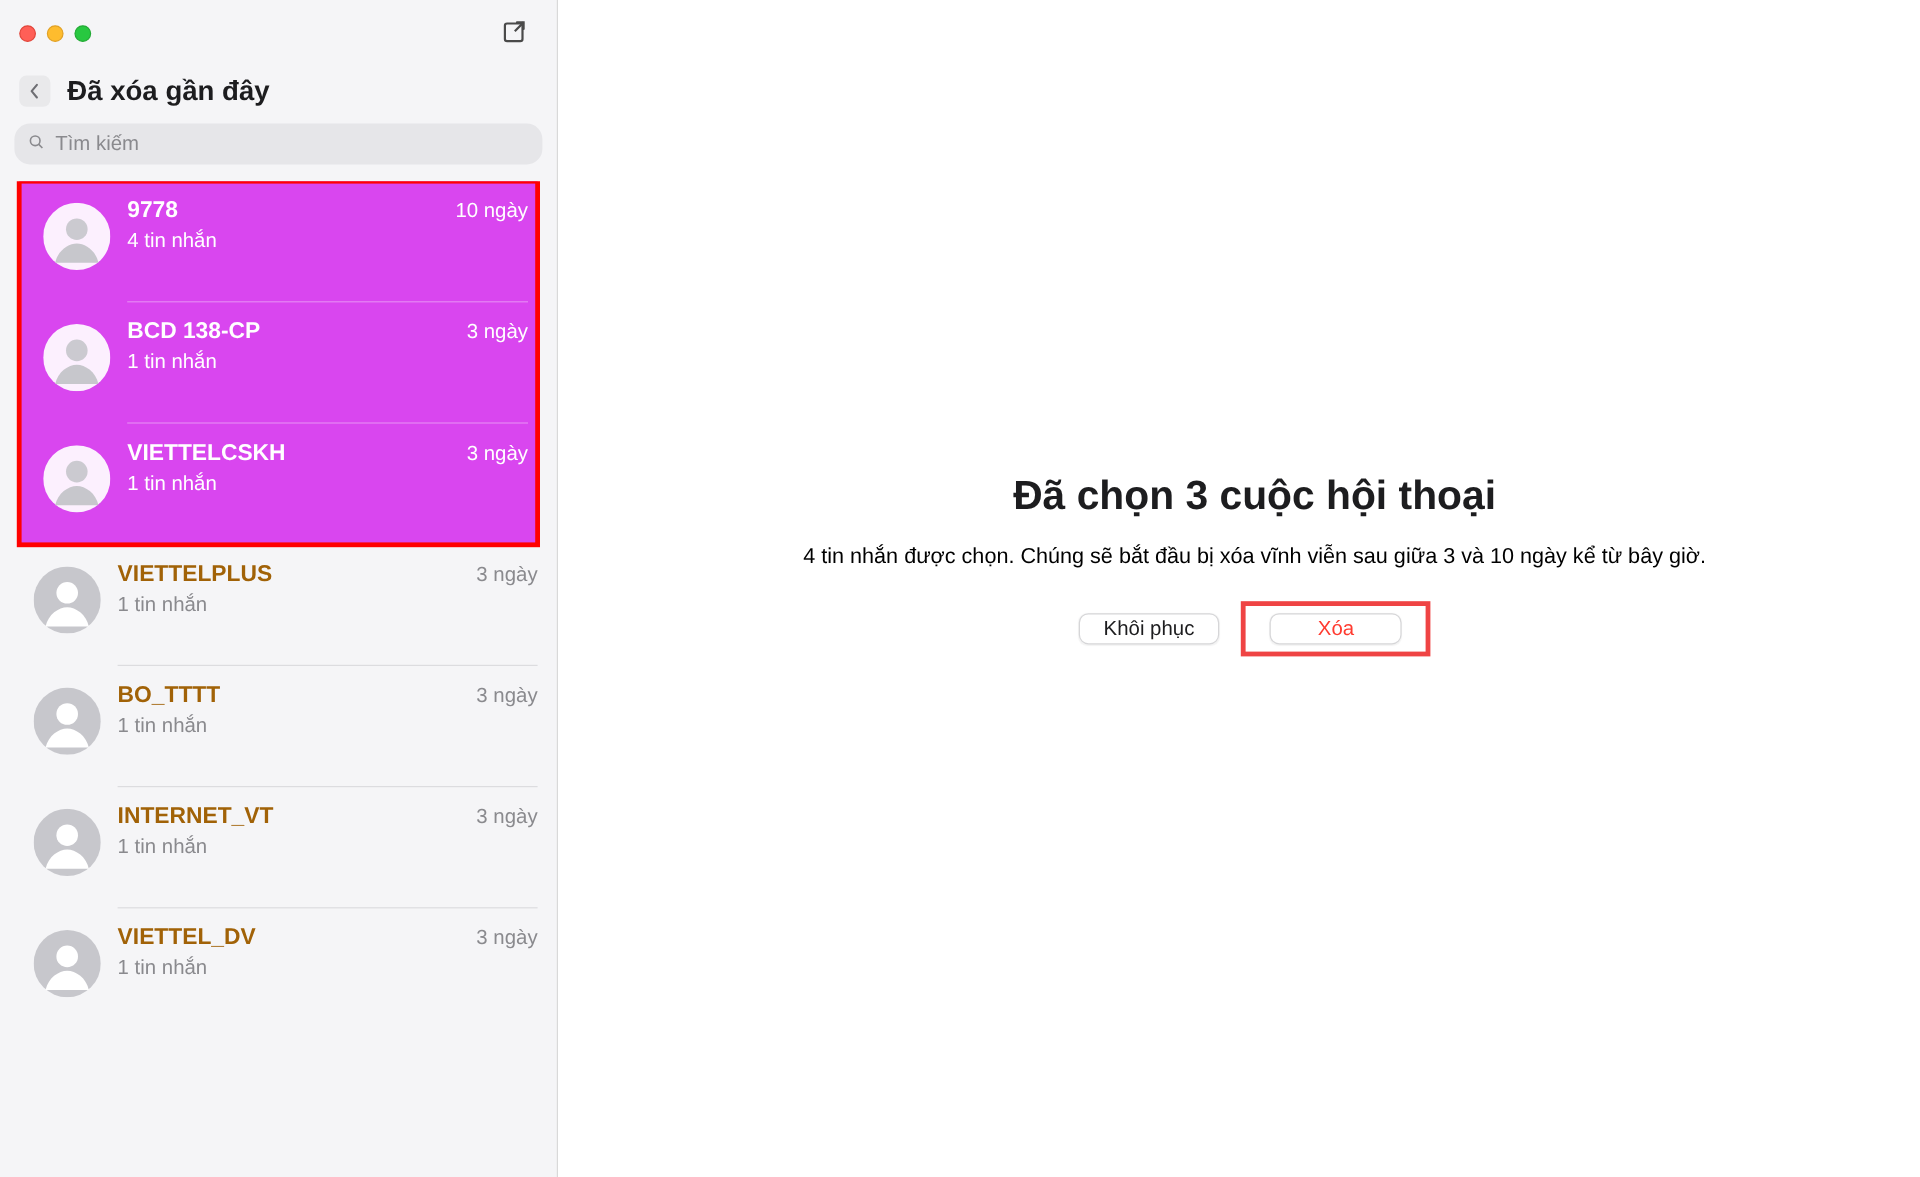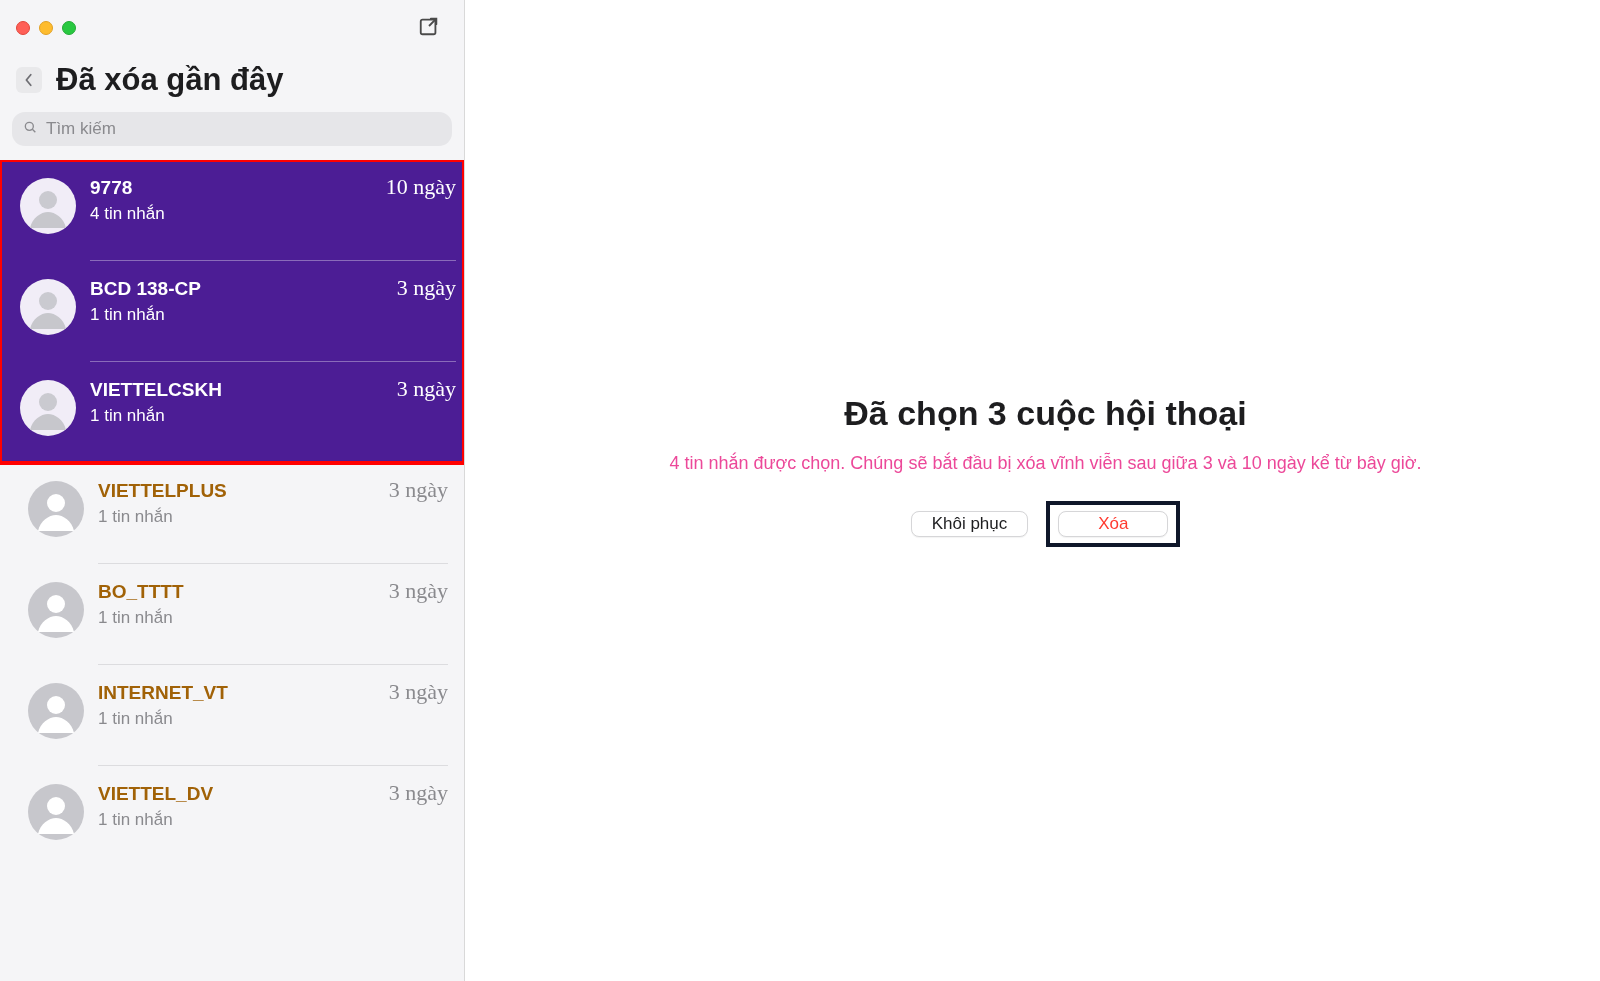--- a/index.html
+++ b/index.html
@@ -60,21 +60,21 @@
       height: 26px;
       border-radius: 6px;
       background: #e9e9eb;
       display:flex;
       align-items:center;
       justify-content:center;
       color:#6e6e73;
     }
     .back-btn svg { width:10px; height:14px; }
     .page-title {
-      font-size:31px;
+      font-size:23px;
       font-weight:700;
       color:#1d1d1f;
     }
 
     .search-wrap {
       margin: 0 12px 14px 12px;
     }
     .search {
       width: 100%;
       display:flex;
@@ -122,34 +122,33 @@
       display:flex;
       justify-content:space-between;
       align-items:baseline;
     }
     .conv .name{
       font-size:19px;
       font-weight:700;
       color:#a16207;
     }
     .conv .time{
-      font-size:22px;
+      font-size:17px;
       color:#8a8a8e;
-      font-family:Liberation Serif, serif;
     }
     .conv .sub{
       margin-top:4px;
       font-size:17px;
       color:#8a8a8e;
     }
 
     
     .selected-group{
-      background:#4c1d95;
-      margin: 0 0;
+      background:#d946ef;
+      margin: 0 16px;
       border-radius:0;
       outline: 4px solid #ff0000;
       outline-offset: -2px;
     }
     .selected-group .conv{ padding-left:20px; padding-right:8px; }
     .selected-group .conv.divider::after{
       background: rgba(255,255,255,0.35);
       left:90px; right:8px;
     }
     .selected-group .name,
@@ -176,21 +175,21 @@
       margin-left:26px;
     }
     .center h1{
       font-size:34px;
       font-weight:700;
       color:#1d1d1f;
       margin-bottom:18px;
     }
     .center p{
       font-size:18px;
-      color:#ec4899;
+      color:#000000;
       line-height:1.4;
       margin-bottom:24px;
     }
     .btn-row{
       display:flex;
       gap:18px;
       align-items:center;
       justify-content:center;
     }
     .btn{
@@ -202,22 +201,22 @@
       background:#fff;
       font-size:17px;
       display:flex;
       align-items:center;
       justify-content:center;
       box-shadow:0 0.5px 1px rgba(0,0,0,0.05);
     }
     .btn.recover{ color:#1d1d1f; }
     .delete-wrap{
       display:inline-block;
-      border: 4px solid #0f172a;
-      padding:6px 8px;
+      border: 4px solid #ef4444;
+      padding:6px 20px;
     }
     .btn.delete{ color:#ff3b30; }
   </style>
 </head>
 <body>
 
 <div class="sidebar">
 
   <div class="titlebar">
     <div class="traffic-lights">

